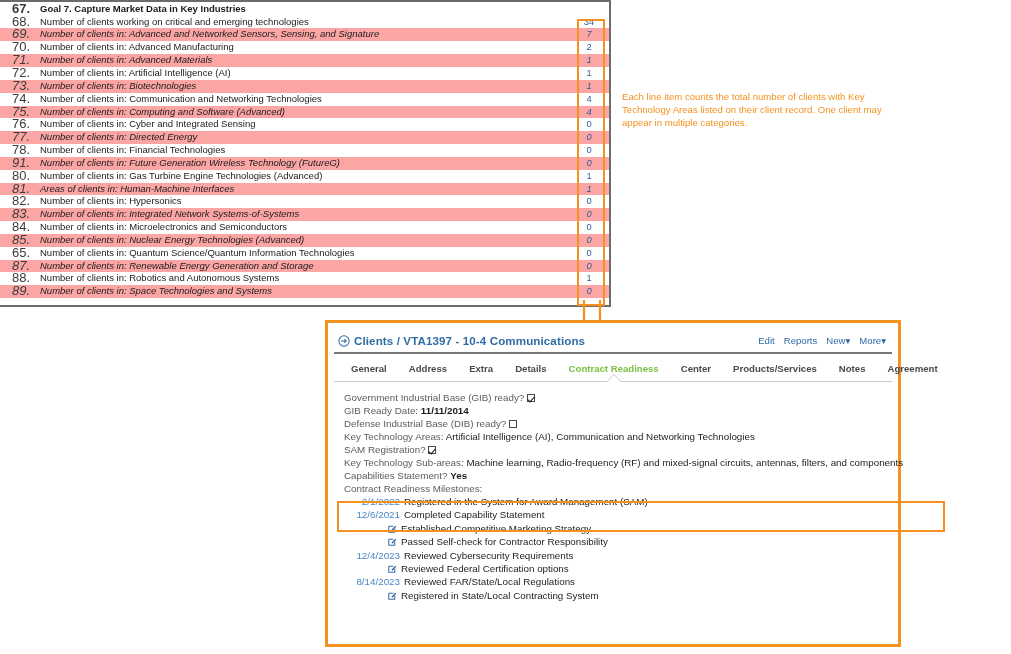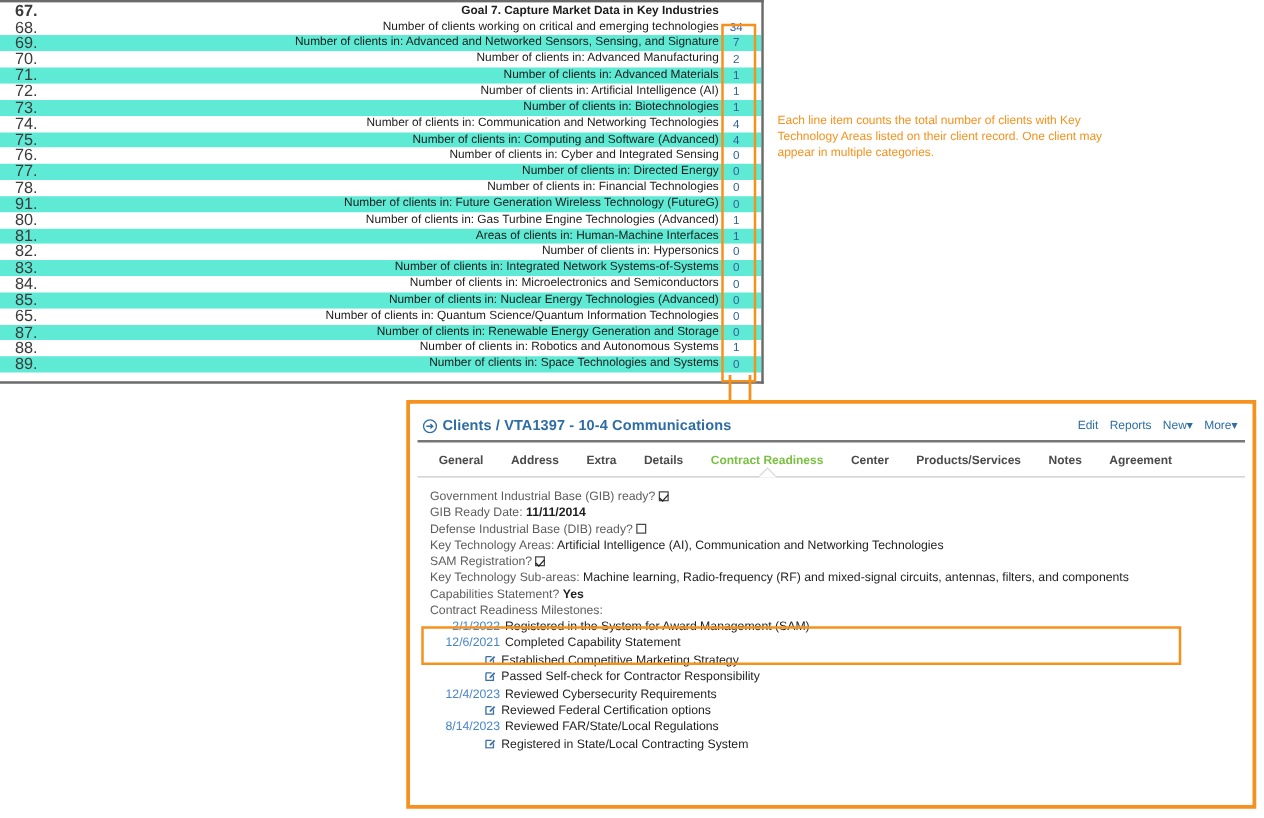--- a/index.html
+++ b/index.html
@@ -22,28 +22,28 @@
     overflow:hidden;
   }
   .mrow{
     display:flex; align-items:center;
     height:12.85px;
     font-size:9.5px;
     color:#1b1b1b;
     line-height:12.85px;
     box-sizing:border-box;
   }
-  .mrow.alt{ background:#5eead4; }
+  .mrow.alt{ background:#fca5a5;font-style:italic; }
   .mrow.plain{ background:#ffffff; }
   .mrow.goal{ font-weight:bold; background:#ffffff; height:13.6px; line-height:13.6px;}
   .mnum{
     width:30px; text-align:right; padding-right:8px;
     color:#3c3c3c; flex:0 0 auto; font-size:13px;
   }
-  .mlabel{ flex:1 1 auto; padding-left:2px; white-space:nowrap; overflow:hidden;text-align:right;}
+  .mlabel{ flex:1 1 auto; padding-left:2px; white-space:nowrap; overflow:hidden;}
   .mval{
     width:28px; text-align:center; flex:0 0 auto;
     color:#2e5f96; font-size:9.3px;
     margin-right:6px;
   }
   
   #count-highlight{
     position:absolute;
     left:577px; top:19px; width:28px; height:287px;
     border:2px solid #f5911e;
@@ -60,21 +60,21 @@
   }
 
   
   #connector-arrow{
     position:absolute; left:572px; top:300px; width:60px; height:140px;
     pointer-events:none;
   }
 
   
   #crm-panel{
-    position:absolute; left:325px; top:320px; width:680px; height:327px;
+    position:absolute; left:325px; top:320px; width:576px; height:327px;
     box-sizing:border-box;
     border:3px solid #f5911e;
     background:#ffffff;
   }
   #crm-inner{
     position:absolute; left:6px; top:5px; right:6px; bottom:6px;
     background:#ffffff;
   }
   #crm-breadcrumb-bar{
     height:26px;

